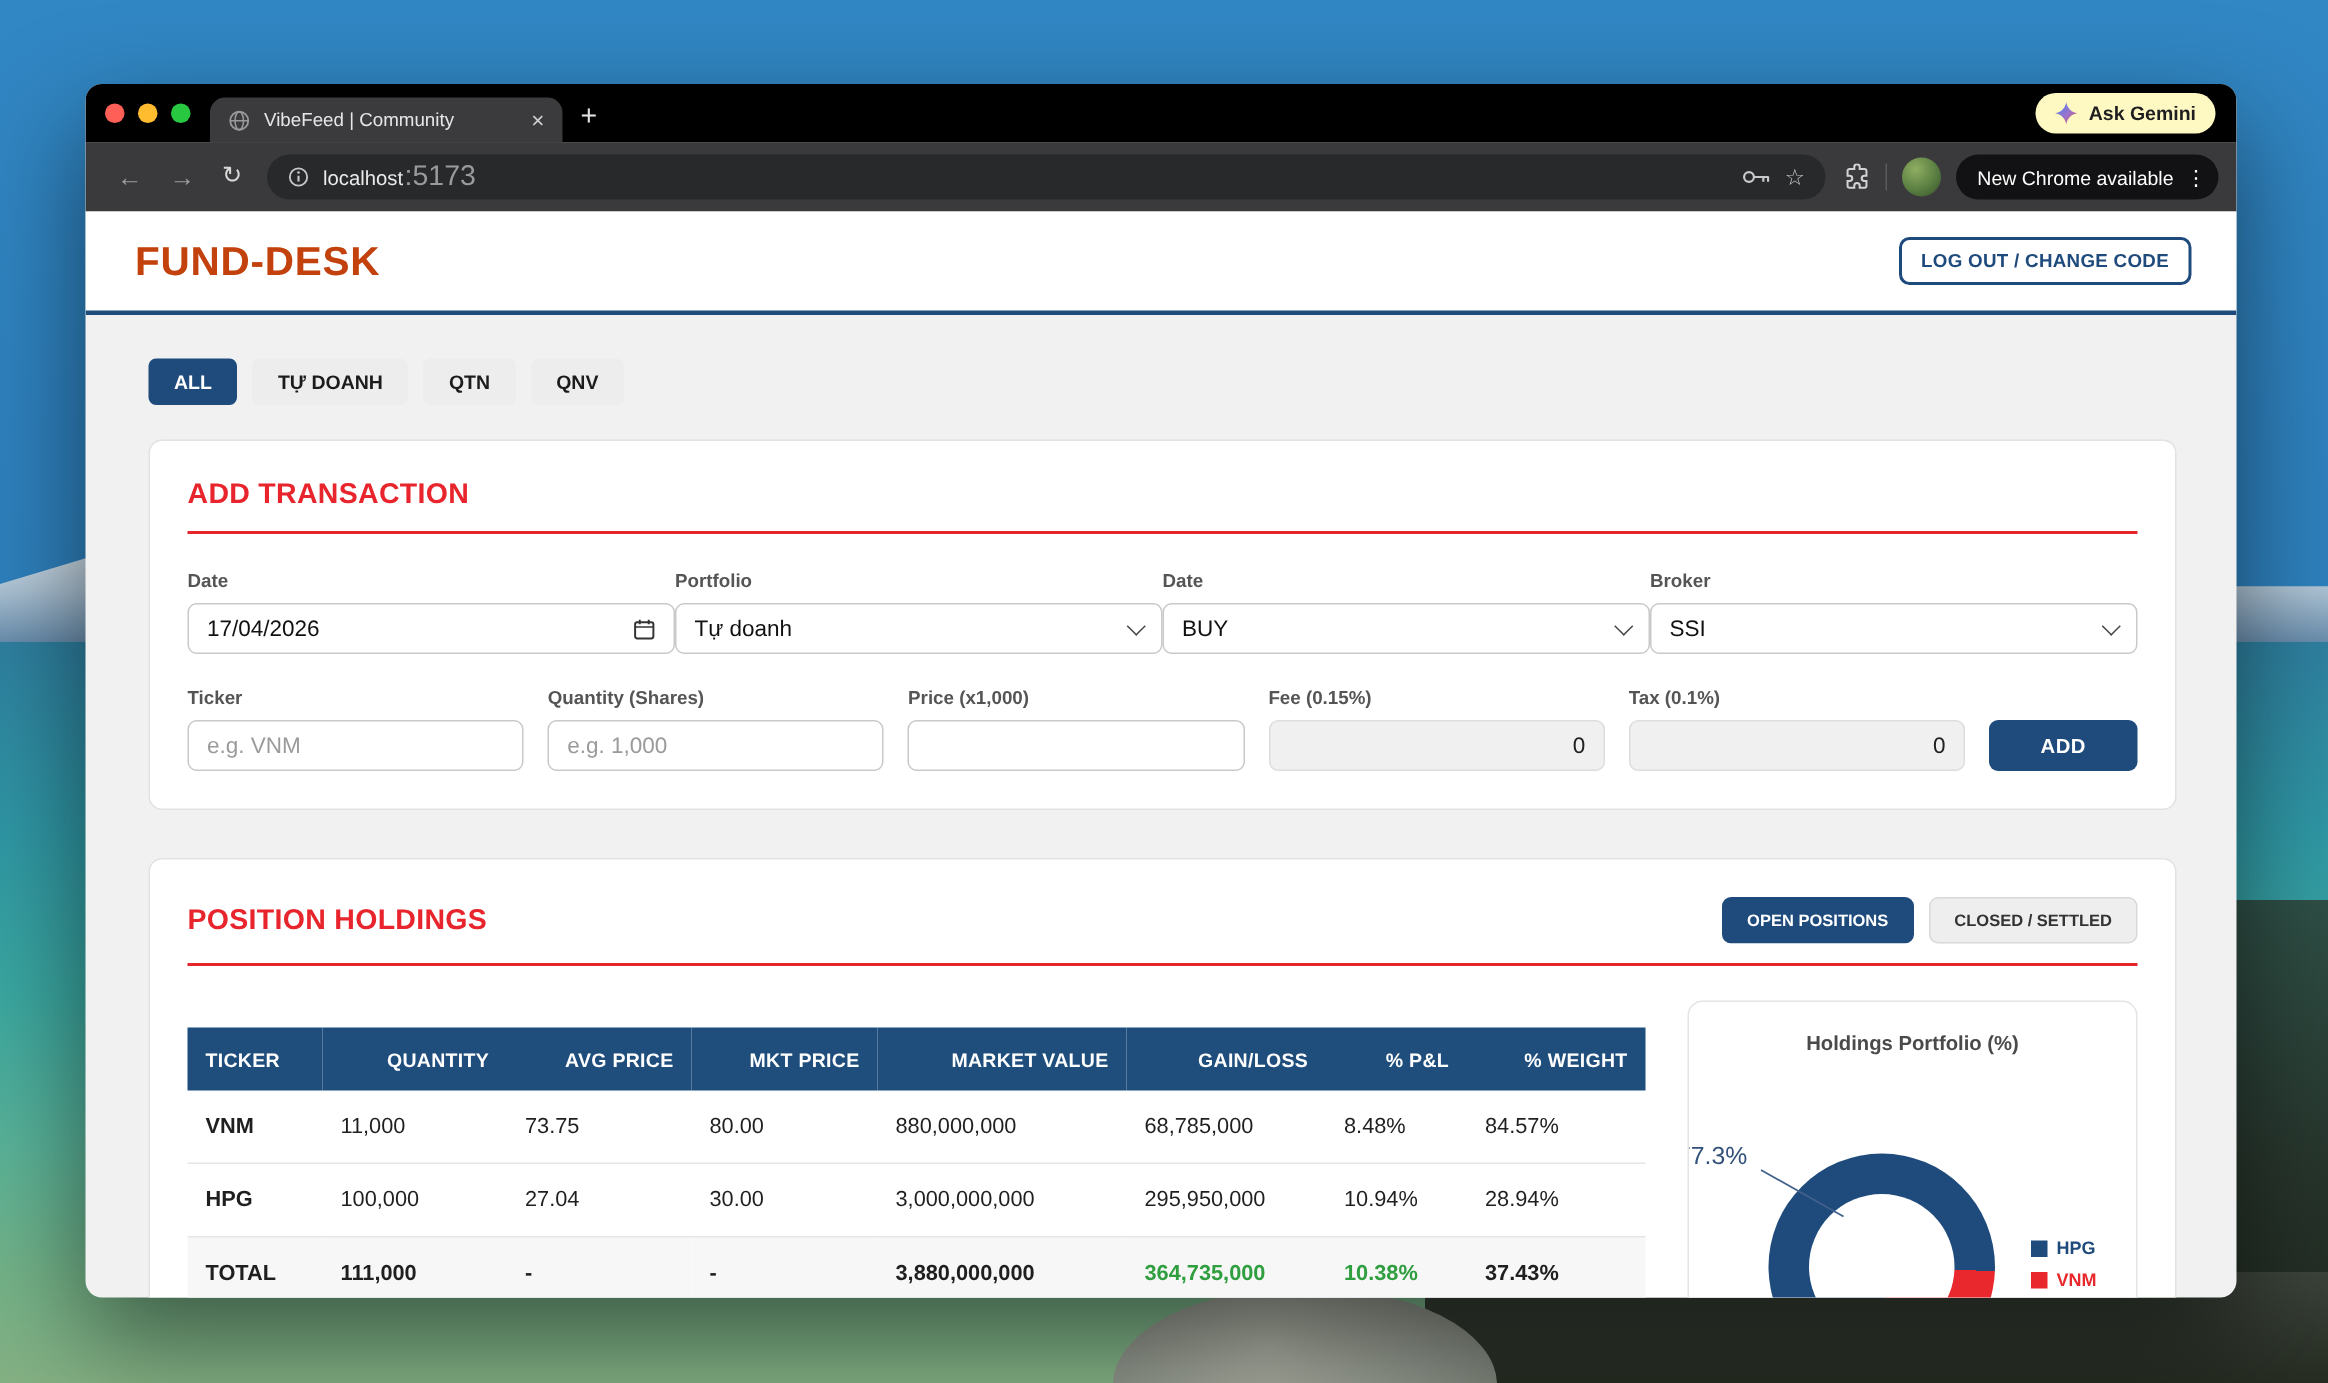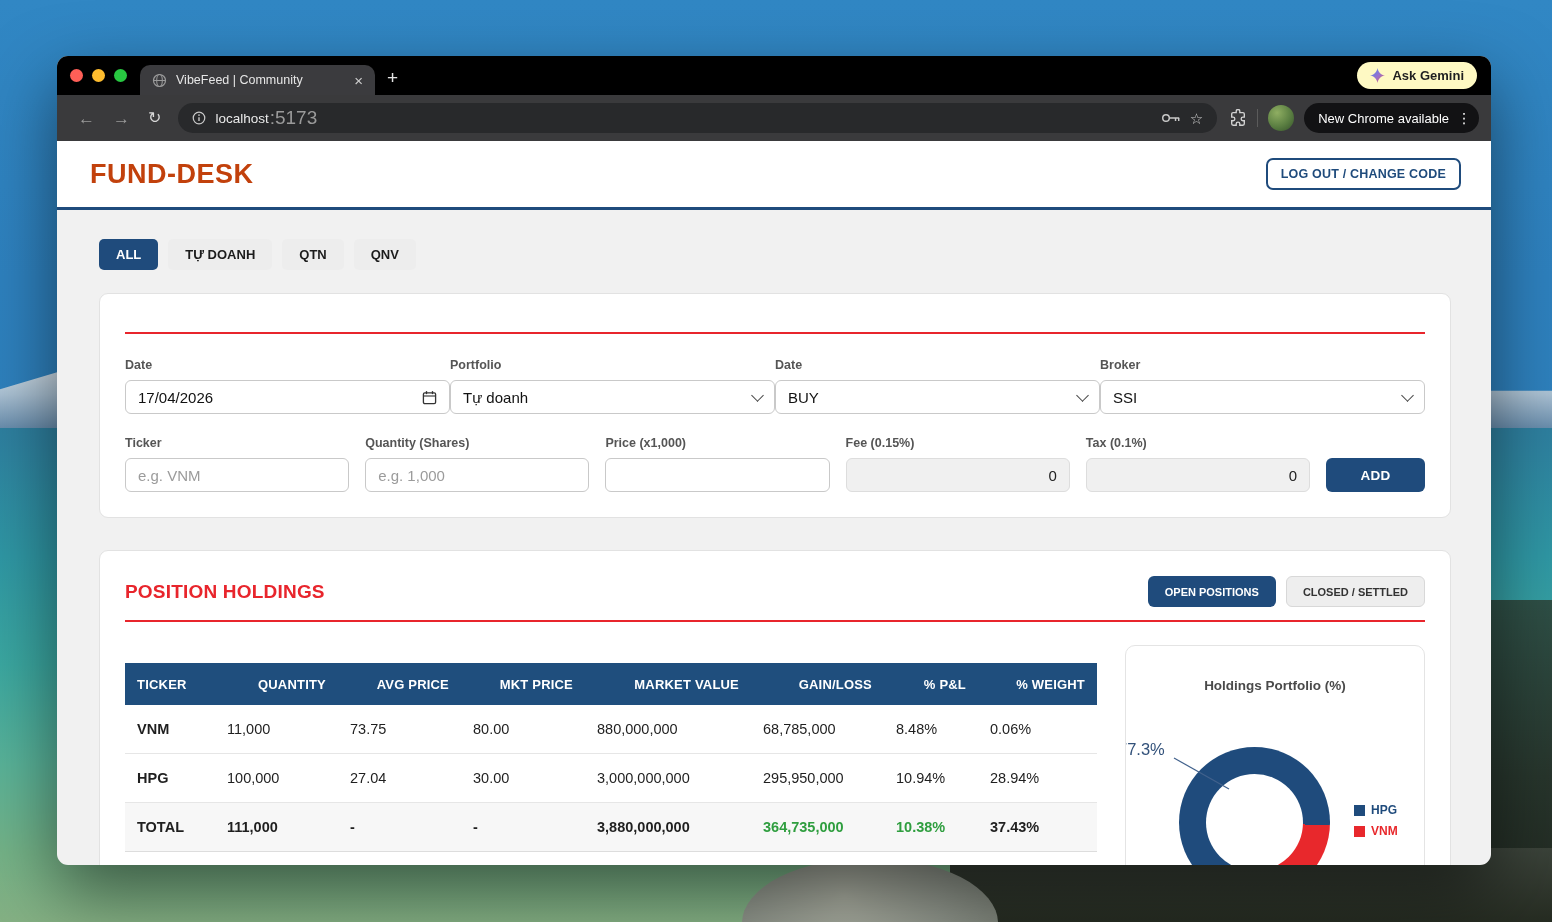--- a/index.html
+++ b/index.html
@@ -102,21 +102,21 @@
   table.pos td.l{text-align:left;}
   td.ticker{font-weight:bold;color:#111;}
   td.muted{color:#9a9a9a;}
   td.pos-green{color:#2f9e3f;}
   tr.total td{background:#f7f7f7;font-weight:bold;border-top:1px solid #c6c6c6;border-bottom:1px solid #ddd;}
   tr.total td.dash{text-align:left;}
   tr.total td.pos-green{color:#2f9e3f;}
 
   .chart-card{position:absolute;top:-18px;right:0;width:298px;height:320px;background:#fff;
       border:1px solid #e4e4e4;border-radius:10px;overflow:hidden;}
-  .chart-title{text-align:center;margin-top:32px;font-size:13.5px;font-weight:bold;color:#4a4a4a;}
+  .chart-title{text-align:center;margin-top:20px;font-size:13.5px;font-weight:bold;color:#4a4a4a;}
   .donut{position:absolute;left:53px;top:101px;width:151px;height:151px;border-radius:50%;}
   .donut::after{content:"";position:absolute;inset:27px;background:#fff;border-radius:50%;}
   .donut-label{position:absolute;left:-8px;top:94px;font-size:16.5px;color:#32517a;}
   .leader{position:absolute;inset:0;pointer-events:none;}
   .legend{position:absolute;left:228px;top:157px;display:flex;flex-direction:column;gap:7px;}
   .legend-item{display:flex;align-items:center;gap:6px;font-size:12px;font-weight:bold;}
   .legend-swatch{width:11px;height:11px;}
 
   svg{display:block;}
 </style>
@@ -203,20 +203,21 @@
   <div class="content">
 
     <div class="filters">
         <button class="pill active">ALL</button>
         <button class="pill">TỰ DOANH</button>
         <button class="pill">QTN</button>
         <button class="pill">QNV</button>
       </div>
 
     <div class="card tx">
+      <div class="section-title">ADD TRANSACTION</div>
       <div class="red-rule"></div>
 
       <div class="grid1">
         <div class="field">
           <label>Date</label>
           <div class="inputlike">
             <span class="grow">17/04/2026</span>
             <svg width="15" height="15" viewBox="0 0 16 16">
               <rect x="1.5" y="3" width="13" height="11.5" rx="1.5" fill="none" stroke="#333" stroke-width="1.4"></rect>
               <line x1="4.8" y1="1.2" x2="4.8" y2="4.4" stroke="#333" stroke-width="1.4"></line>
@@ -309,21 +310,21 @@
             </thead>
           <tbody>
               <tr>
                 <td class="l ticker">VNM</td>
                 <td>11,000</td>
                 <td>73.75</td>
                 <td class="muted">80.00</td>
                 <td>880,000,000</td>
                 <td class="pos-green">68,785,000</td>
                 <td class="pos-green">8.48%</td>
-                <td>0.06%</td>
+                <td>84.57%</td>
               </tr>
               <tr>
                 <td class="l ticker">HPG</td>
                 <td>100,000</td>
                 <td>27.04</td>
                 <td class="muted">30.00</td>
                 <td>3,000,000,000</td>
                 <td class="pos-green">295,950,000</td>
                 <td class="pos-green">10.94%</td>
                 <td>28.94%</td>

